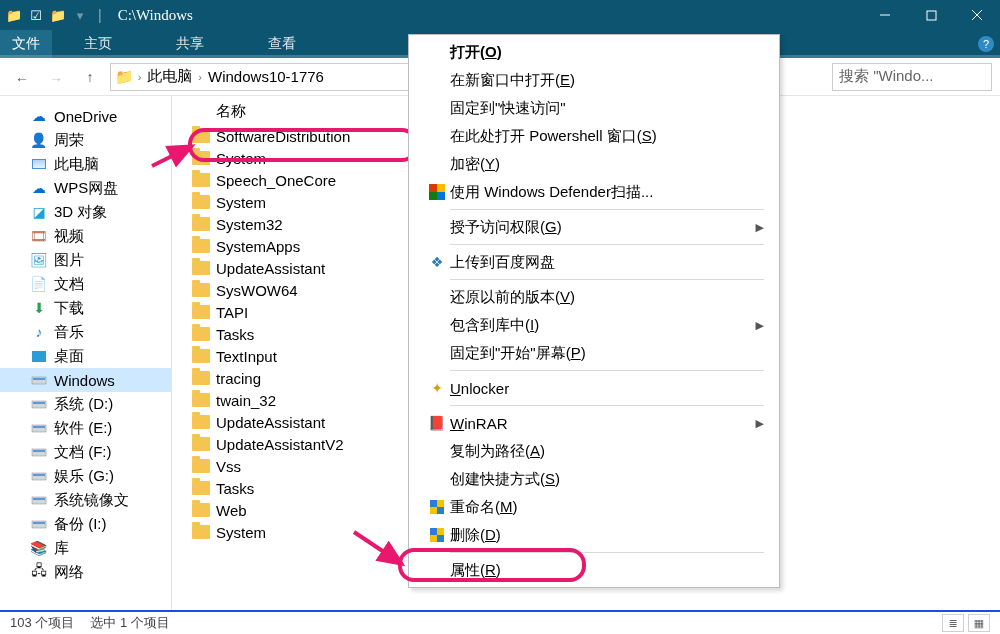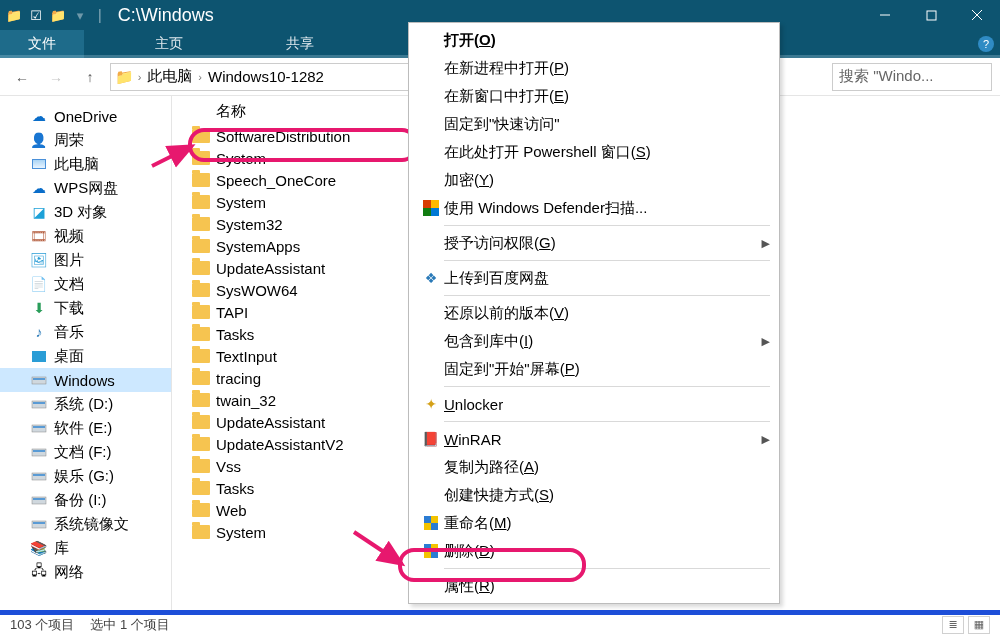--- a/index.html
+++ b/index.html
@@ -3,29 +3,29 @@
 <meta charset="utf-8">
 <style>
   * { box-sizing: border-box; margin: 0; padding: 0; font-family: "Microsoft YaHei", "Segoe UI", sans-serif; }
   body { width: 1000px; height: 634px; background: #fff; overflow: hidden; position: relative; font-size: 14px; }
 
   
   .titlebar { height: 30px; background: #0d5470; color: #fff; display: flex; align-items: center; }
   .titlebar .left { display: flex; align-items: center; gap: 6px; padding-left: 6px; }
   .titlebar .tb-icon { width: 16px; height: 16px; display: inline-flex; align-items: center; justify-content: center; font-size: 13px; }
   .titlebar .divider { opacity: .5; padding: 0 4px; }
-  .titlebar .title { padding-left: 6px; font-size: 18px; }
+  .titlebar .title { padding-left: 6px; font-size: 15px; font-family: Liberation Serif, serif; }
   .titlebar .controls { margin-left: auto; display: flex; }
   .titlebar .ctrl { width: 46px; height: 30px; display: flex; align-items: center; justify-content: center; cursor: pointer; }
   .titlebar .ctrl svg { stroke: #fff; fill: none; }
 
   
   .menubar { height: 28px; background: #0d5470; display: flex; align-items: stretch; position: relative; }
-  .menubar .file { background: #1e6b8a; color: #fff; padding: 0 28px; display: flex; align-items: center; font-size: 14px; }
-  .menubar .tab { color: #e0e8ed; padding: 0 32px; display: flex; align-items: center; position: relative; margin-left: 39px; }
+  .menubar .file { background: #1e6b8a; color: #fff; padding: 0 12px; display: flex; align-items: center; font-size: 14px; }
+  .menubar .tab { color: #e0e8ed; padding: 0 32px; display: flex; align-items: center; position: relative; }
   .menubar .underline { position: absolute; left: 0; right: 0; bottom: 0; height: 3px; background: #a8d0e0; opacity: .3; }
   .menubar .help { margin-left: auto; width: 28px; display: flex; align-items: center; justify-content: center; color: #fff; }
   .menubar .help-circle { width: 16px; height: 16px; border-radius: 50%; background: #2f8bc4; color: #fff; font-size: 11px; display: flex; align-items: center; justify-content: center; }
   .menubar .chev { color: #e0e8ed; padding: 0 6px; display: flex; align-items: center; font-size: 10px;}
 
   
   .navrow { height: 38px; background: #fff; border-bottom: 1px solid #e5e5e5; display: flex; align-items: center; gap: 6px; padding: 0 8px; }
   .nav-btn { width: 28px; height: 28px; display: flex; align-items: center; justify-content: center; color: #555; }
   .addrbox { flex: 0 0 auto; width: 340px; height: 28px; border: 1px solid #ccc; display: flex; align-items: center; padding: 0 4px; gap: 4px; font-size: 15px; }
   .addrbox .crumb { padding: 0 2px; }
@@ -54,21 +54,21 @@
   .filepane { flex: 1; padding: 4px 0 0 16px; position: relative; }
   .col-header { font-size: 15px; color: #000; padding: 2px 2px 4px 28px; display:flex; align-items:center; gap:109px;}
   .col-header .sorticon{ font-size:10px; color:#888; margin-left:-128px;}
   .file-item { display: flex; align-items: center; gap: 6px; padding: 1px 0 1px 4px; font-size: 15px; height: 22px; }
   .folder-icon { width: 18px; height: 14px; background: #f6c450; border-radius: 1px; position: relative; }
   .folder-icon::before { content:""; position:absolute; top:-3px; left:0; width:8px; height:3px; background:#f6c450; border-radius:1px 1px 0 0;}
   .hl-box { position:absolute; border: 4px solid #e7186e; border-radius: 16px; pointer-events:none; }
   .hl1 { left: 188px; top: 128px; width: 230px; height: 34px; }
 
   
-  .ctxmenu { position: absolute; left: 408px; top: 22px; width: 372px; background: #fff; border: 1px solid #bcbcbc; box-shadow: 3px 3px 4px rgba(0,0,0,.15); z-index: 10; padding: 3px 1px; }
+  .ctxmenu { position: absolute; left: 408px; top: 34px; width: 372px; background: #fff; border: 1px solid #bcbcbc; box-shadow: 3px 3px 4px rgba(0,0,0,.15); z-index: 10; padding: 3px 7px; }
   .ctx-item { display: flex; align-items: center; height: 28px; padding: 0 8px 0 8px; font-size: 15px; position: relative; }
   .ctx-item.bold { font-weight: 700; }
   .ctx-icon { width: 26px; display: inline-flex; align-items:center; justify-content:center; font-size:14px; }
   .ctx-label { flex: 1; }
   .ctx-arrow { color: #555; font-size: 11px; }
   .ctx-sep { height: 1px; background: #d9d9d9; margin: 3px 8px 3px 34px; }
   .und { text-decoration: underline; }
   .hl2 { left: 398px; top: 548px; width: 188px; height: 34px; z-index:20; }
   .hl-box.hl1, .hl-box.hl2 { position:absolute; }
 
@@ -76,21 +76,21 @@
   .shield::before, .shield::after { content:""; position:absolute; width:7px; height:7px; }
   .shield::before { background:#2b7cd3; top:0; left:0; box-shadow:7px 7px 0 #2b7cd3; }
   .shield::after { background:#f3c300; top:0; left:7px; box-shadow:-7px 7px 0 #f3c300; }
 
   .defender-icon{ display:inline-block; width:16px;height:16px; position:relative;}
   .defender-icon span{position:absolute;width:8px;height:8px;}
   .d1{background:#d83b01;top:0;left:0;} .d2{background:#ffb900;top:0;left:8px;}
   .d3{background:#107c10;top:8px;left:0;} .d4{background:#0078d4;top:8px;left:8px;}
 
   
-  .status { position: absolute; left: 0; right: 0; bottom: 0; height: 24px; border-top: 5px solid #1d4ed8; display: flex; align-items: center; gap: 16px; padding: 0 10px; font-size: 13px; color: #444; background:#fff; }
+  .status { position: absolute; left: 0; right: 0; bottom: 0; height: 24px; border-top: 2px solid #1d4ed8; display: flex; align-items: center; gap: 16px; padding: 0 10px; font-size: 13px; color: #444; background:#fff; }
   .status .right { margin-left:auto; display:flex; gap:4px;}
   .view-btn{ width:22px;height:18px; border:1px solid #d0d0d0; display:flex;align-items:center;justify-content:center; font-size:11px; color:#666;}
 
   
   .arrow { position:absolute; z-index:15; }
   .arrow svg { overflow:visible; }
 </style>
 </head>
 <body>
 
@@ -137,21 +137,21 @@
 
 <div class="navrow">
   <div class="nav-btn">←</div>
   <div class="nav-btn" style="opacity:.35">→</div>
   <div class="nav-btn">↑</div>
   <div class="addrbox">
     <span>📁</span>
     <span class="sep">›</span>
     <span class="crumb">此电脑</span>
     <span class="sep">›</span>
-    <span class="crumb">Windows10-1282</span>
+    <span class="crumb">Windows10-1776</span>
   </div>
   <div class="searchbox">
       <span>搜索 "Windo...</span>
     </div>
 </div>
 
 <div class="main">
   <div class="tree" id="tree">
       <div class="tree-item">
         <span class="ticon ic-cloud">☁</span>
@@ -246,30 +246,30 @@
         </span>
         <span>娱乐 (G:)</span>
       </div>
       <div class="tree-item">
         <span class="ticon ic-disk">
           <svg width="16" height="12">
             <rect x="1" y="3" width="14" height="7" fill="#d0d8de" stroke="#888" stroke-width="0.5"></rect>
             <rect x="2" y="4" width="12" height="2" fill="#5a9bd5"></rect>
           </svg>
         </span>
+        <span>系统镜像文</span>
+      </div>
+      <div class="tree-item">
+        <span class="ticon ic-disk">
+          <svg width="16" height="12">
+            <rect x="1" y="3" width="14" height="7" fill="#d0d8de" stroke="#888" stroke-width="0.5"></rect>
+            <rect x="2" y="4" width="12" height="2" fill="#5a9bd5"></rect>
+          </svg>
+        </span>
         <span>备份 (I:)</span>
-      </div>
-      <div class="tree-item">
-        <span class="ticon ic-disk">
-          <svg width="16" height="12">
-            <rect x="1" y="3" width="14" height="7" fill="#d0d8de" stroke="#888" stroke-width="0.5"></rect>
-            <rect x="2" y="4" width="12" height="2" fill="#5a9bd5"></rect>
-          </svg>
-        </span>
-        <span>系统镜像文</span>
       </div>
       <div class="tree-item">
         <span class="ticon ic-lib">📚</span>
         <span>库</span>
       </div>
       <div class="tree-item">
         <span class="ticon">🖧</span>
         <span>网络</span>
       </div>
     </div>
@@ -356,24 +356,20 @@
           <span>System</span>
         </div>
       </div>
   </div>
 </div>
 
 <div class="ctxmenu" id="ctx">
     <div class="ctx-item bold">
       <span class="ctx-icon"></span>
       <span class="ctx-label">打开(<span class="und">O</span>)</span>
-    </div>
-    <div class="ctx-item">
-      <span class="ctx-icon"></span>
-      <span class="ctx-label">在新进程中打开(<span class="und">P</span>)</span>
     </div>
     <div class="ctx-item">
       <span class="ctx-icon"></span>
       <span class="ctx-label">在新窗口中打开(<span class="und">E</span>)</span>
     </div>
     <div class="ctx-item">
       <span class="ctx-icon"></span>
       <span class="ctx-label">固定到"快速访问"</span>
     </div>
     <div class="ctx-item">

